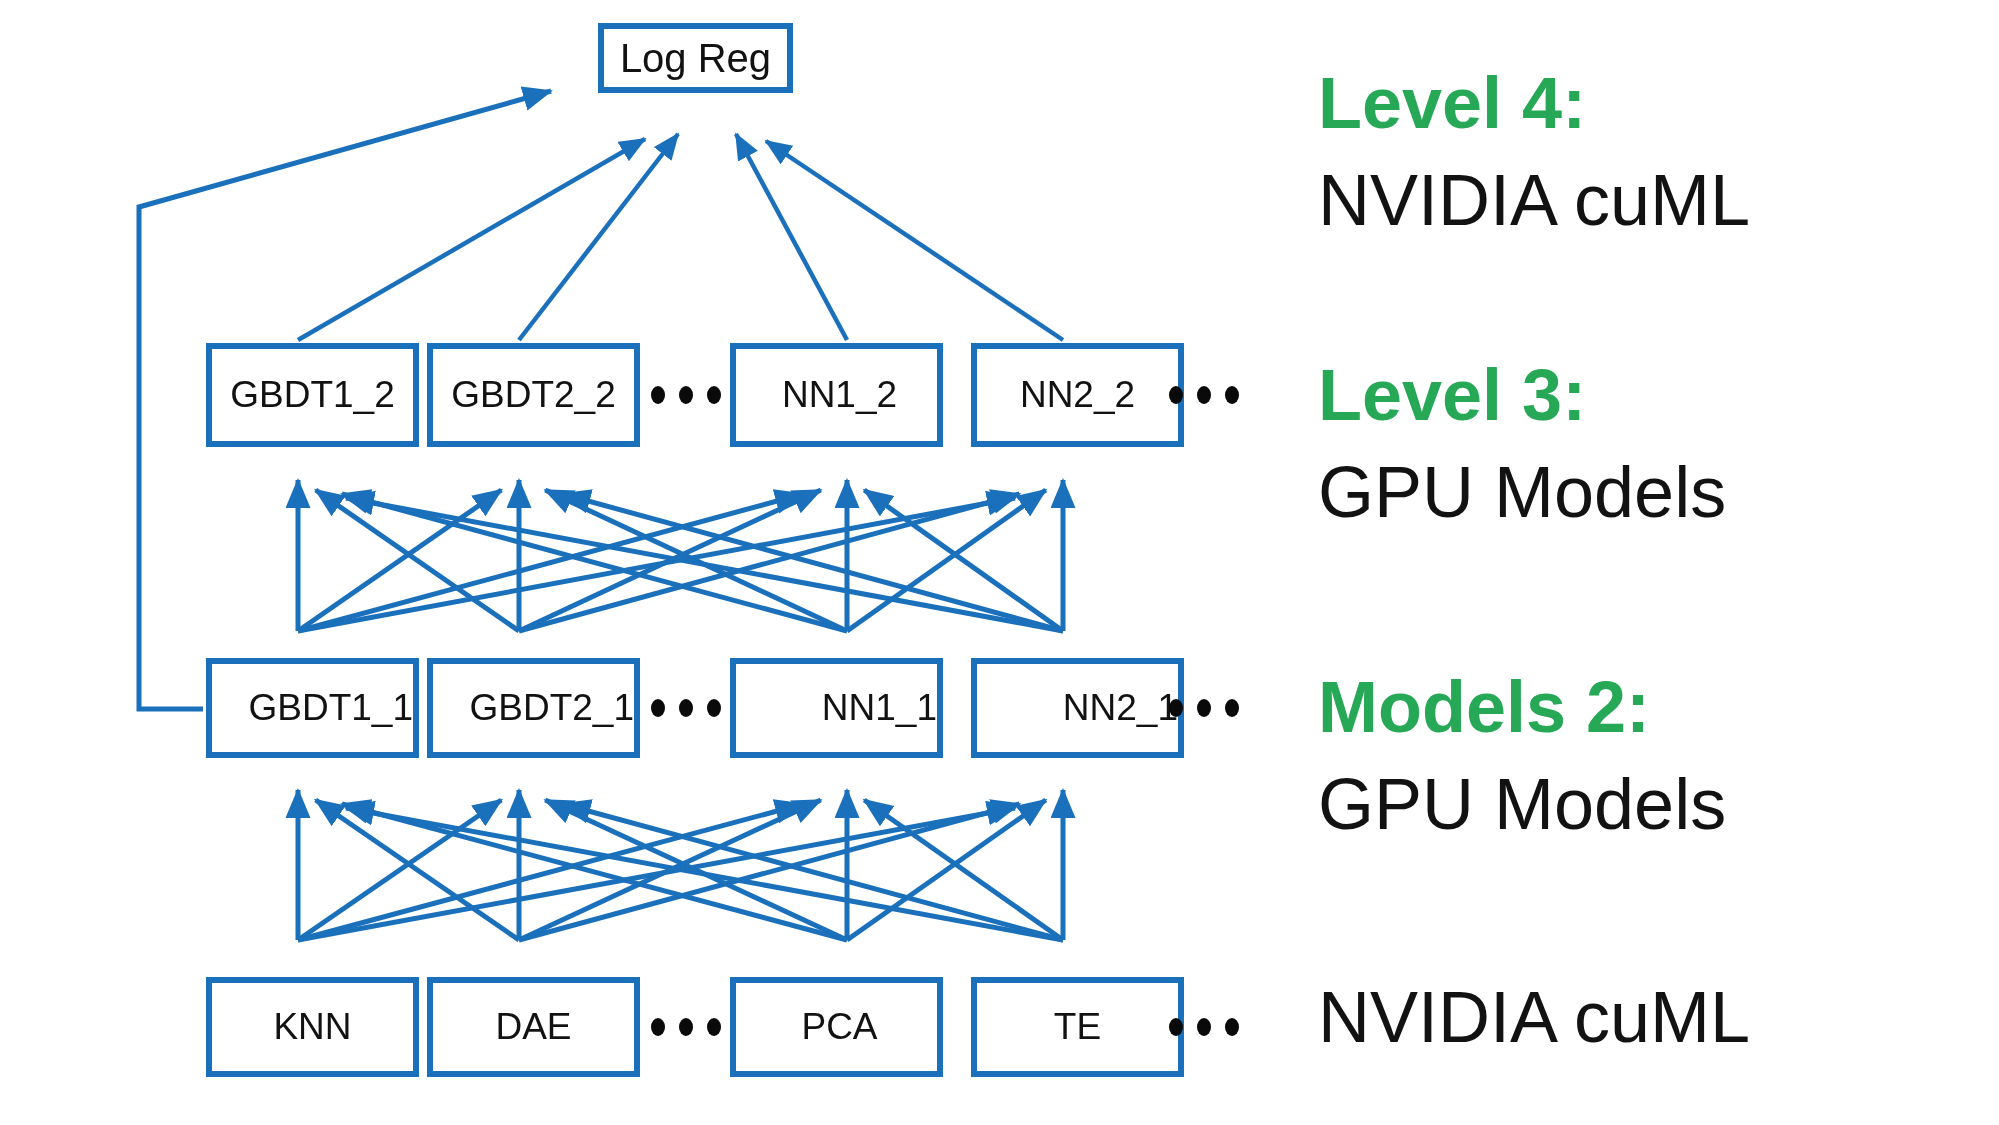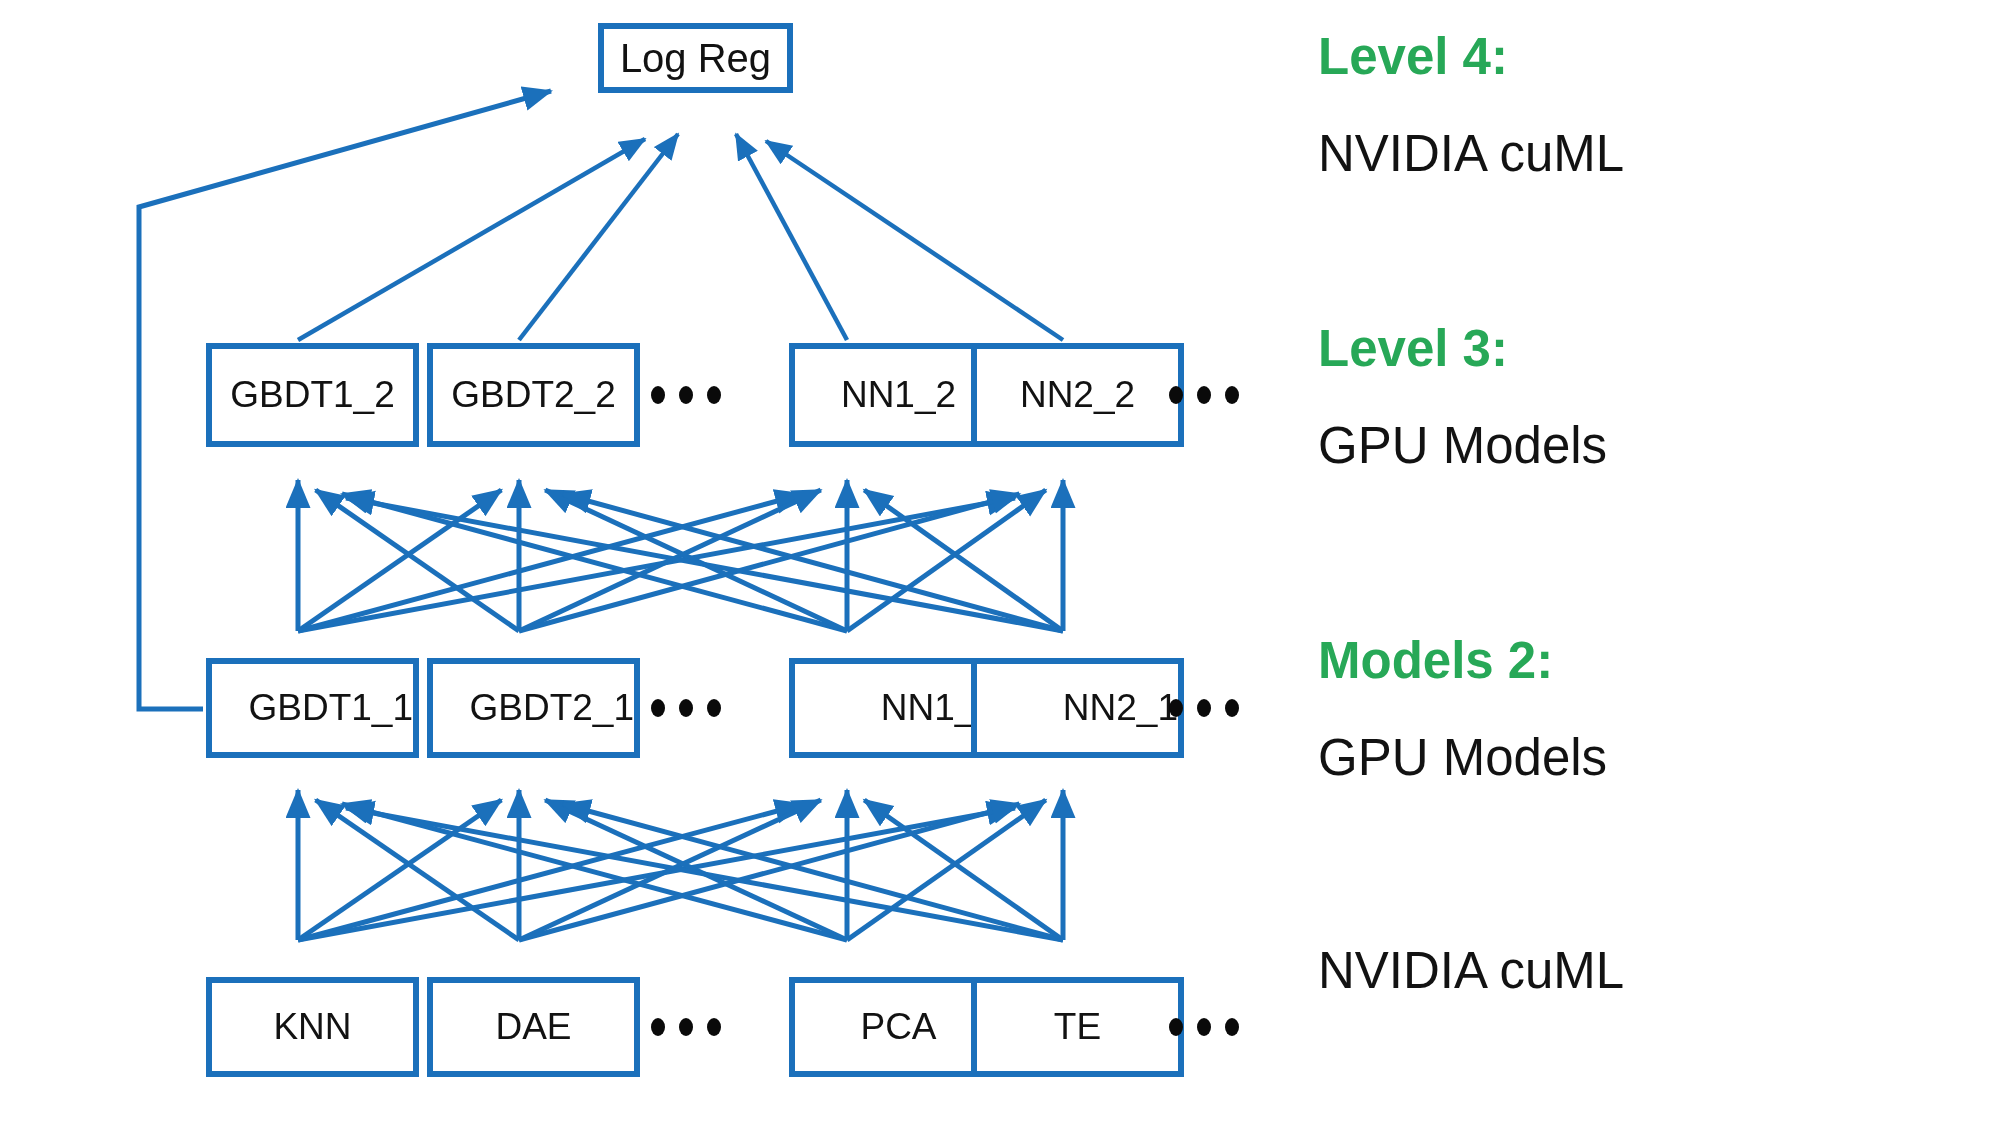--- a/index.html
+++ b/index.html
@@ -26,29 +26,29 @@
     background:#fff;
     box-sizing:border-box;
     display:flex;align-items:center;justify-content:center;
     font-size:37px;color:var(--text);
     white-space:nowrap;
   }
   .node.top{width:195px;height:70px;font-size:40px;text-align:right;}
   .row-l3 .node{top:343px;height:104px;}
   .row-l2 .node{top:658px;justify-content:flex-end;}
   .row-l1 .node{top:977px;}
-  .c1{left:206px;} .c2{left:427px;} .c3{left:789px;padding-left:6px;} .c4{left:971px;}
+  .c1{left:206px;} .c2{left:427px;} .c3{left:730px;padding-left:6px;} .c4{left:971px;}
   .dots{
     position:absolute;display:flex;gap:14px;
     transform:translate(-50%,-50%);
   }
   .dots i{width:14px;height:18px;border-radius:50%;background:#0a0a0a;display:block;}
   .cap{
     position:absolute;left:1318px;
-    font-size:51px;line-height:97px;white-space:nowrap;
+    font-size:72px;line-height:97px;white-space:nowrap;margin-top:47px;
   }
   .cap .t{color:var(--green);font-weight:700;}
   .cap .s{color:var(--text);font-weight:400;}
 </style>
 </head>
 <body>
 
 <div class="stage">
 
   <svg class="arrow-layer" id="arrowsvg" width="1999" height="1125" viewBox="0 0 1999 1125">

